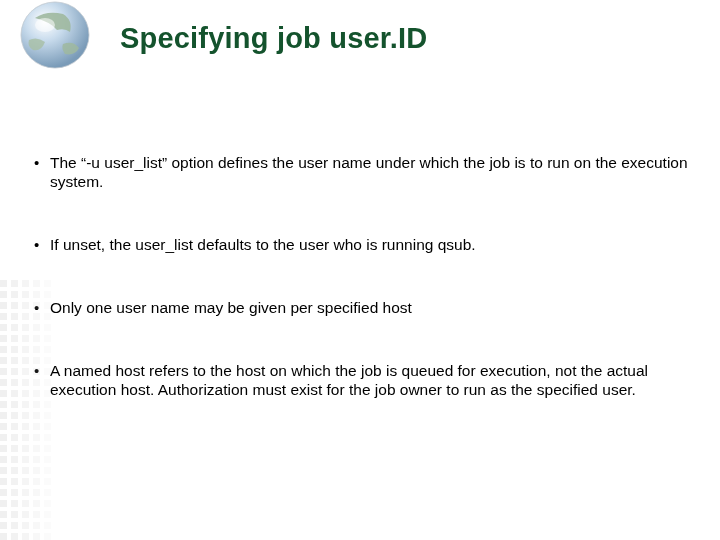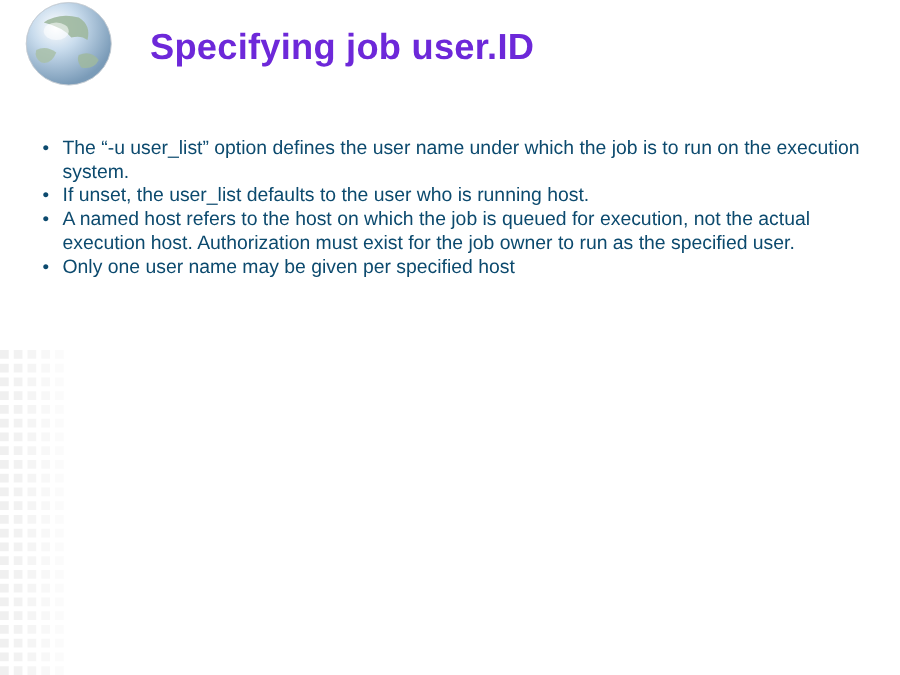--- a/index.html
+++ b/index.html
@@ -15,40 +15,41 @@
     left: 15px;
     width: 80px;
     height: 72px;
   }
   .title {
     position: absolute;
     top: 22px;
     left: 120px;
     font-size: 29px;
     font-weight: bold;
-    color: #6d28d9;
+    color: #14532d;
     letter-spacing: 0.2px;
   }
   .content {
     position: absolute;
     top: 110px;
     left: 20px;
     right: 30px;
   }
   .content ul {
     list-style: none;
     padding-left: 10px;
   }
   .content li {
     position: relative;
     padding-left: 20px;
     font-size: 15.5px;
     line-height: 1.22;
-    color: #0c4a6e;
+    color: #000000;
     margin-bottom: 0px;
+    margin-top: 44px;
   }
   .content li::before {
     content: "•";
     position: absolute;
     left: 4px;
     top: 0;
     font-size: 15px;
   }
   .deco-dots {
     position: absolute;
@@ -78,23 +79,23 @@
     <ellipse cx="40" cy="35" rx="34" ry="33" fill="none" stroke="#ddd" stroke-width="0.4"></ellipse>
     <ellipse cx="30" cy="25" rx="10" ry="7" fill="#ffffff" opacity="0.55"></ellipse>
   </svg>
 </div>
 
 <h1 class="title">Specifying job user.ID</h1>
 
 <div class="content">
   <ul>
     <li>The “-u user_list” option defines the user name under which the job is to run on the execution system.</li>
-    <li>If unset, the user_list defaults to the user who is running host.</li>
+    <li>If unset, the user_list defaults to the user who is running qsub.</li>
+    <li>Only one user name may be given per specified host</li>
     <li>A named host refers to the host on which the job is queued for execution, not the actual execution host. Authorization must exist for the job owner to run as the specified user.</li>
-    <li>Only one user name may be given per specified host</li>
   </ul>
 </div>
 
 <div class="deco-dots">
   <svg width="58" height="260" viewBox="0 0 58 260">
     <g fill="#c7c7c7">
 
       <g opacity="0.95">
         <rect x="0" y="0" width="7" height="7"></rect>
           <rect x="0" y="11" width="7" height="7"></rect>

